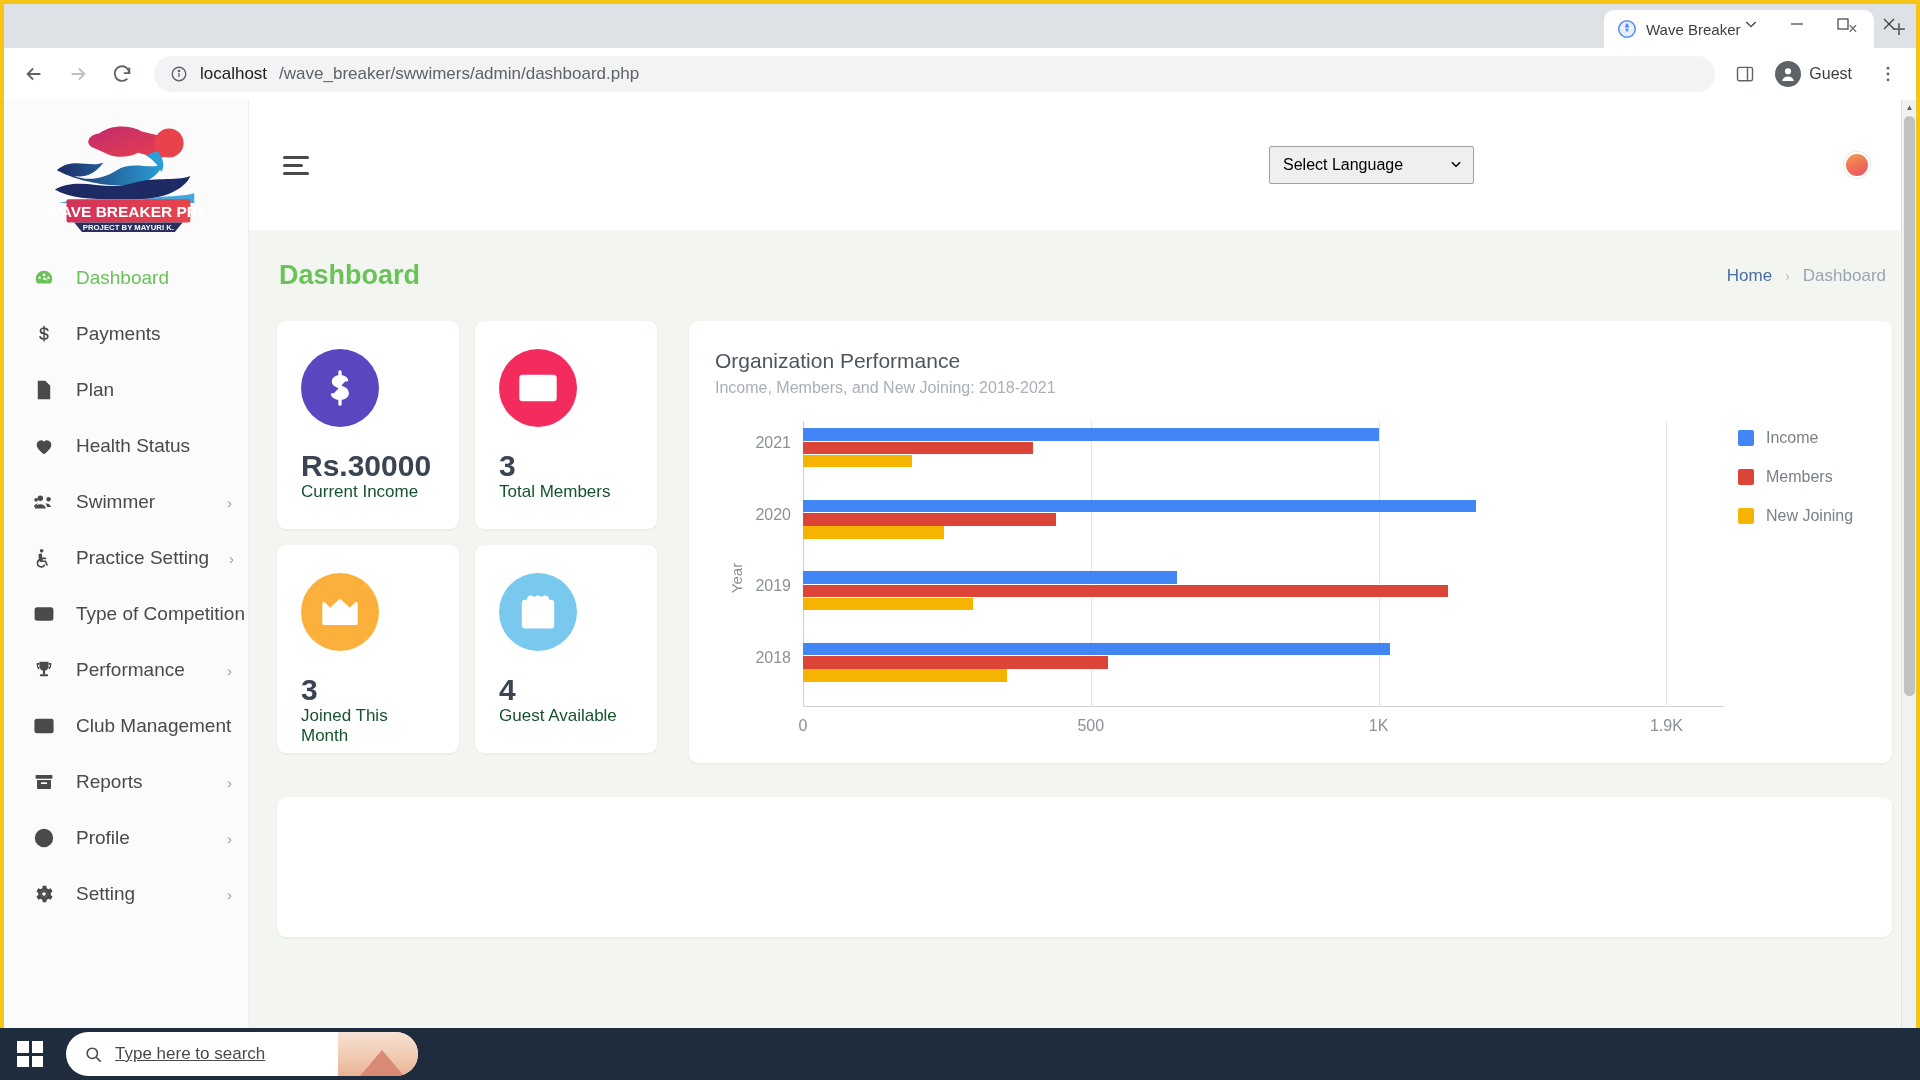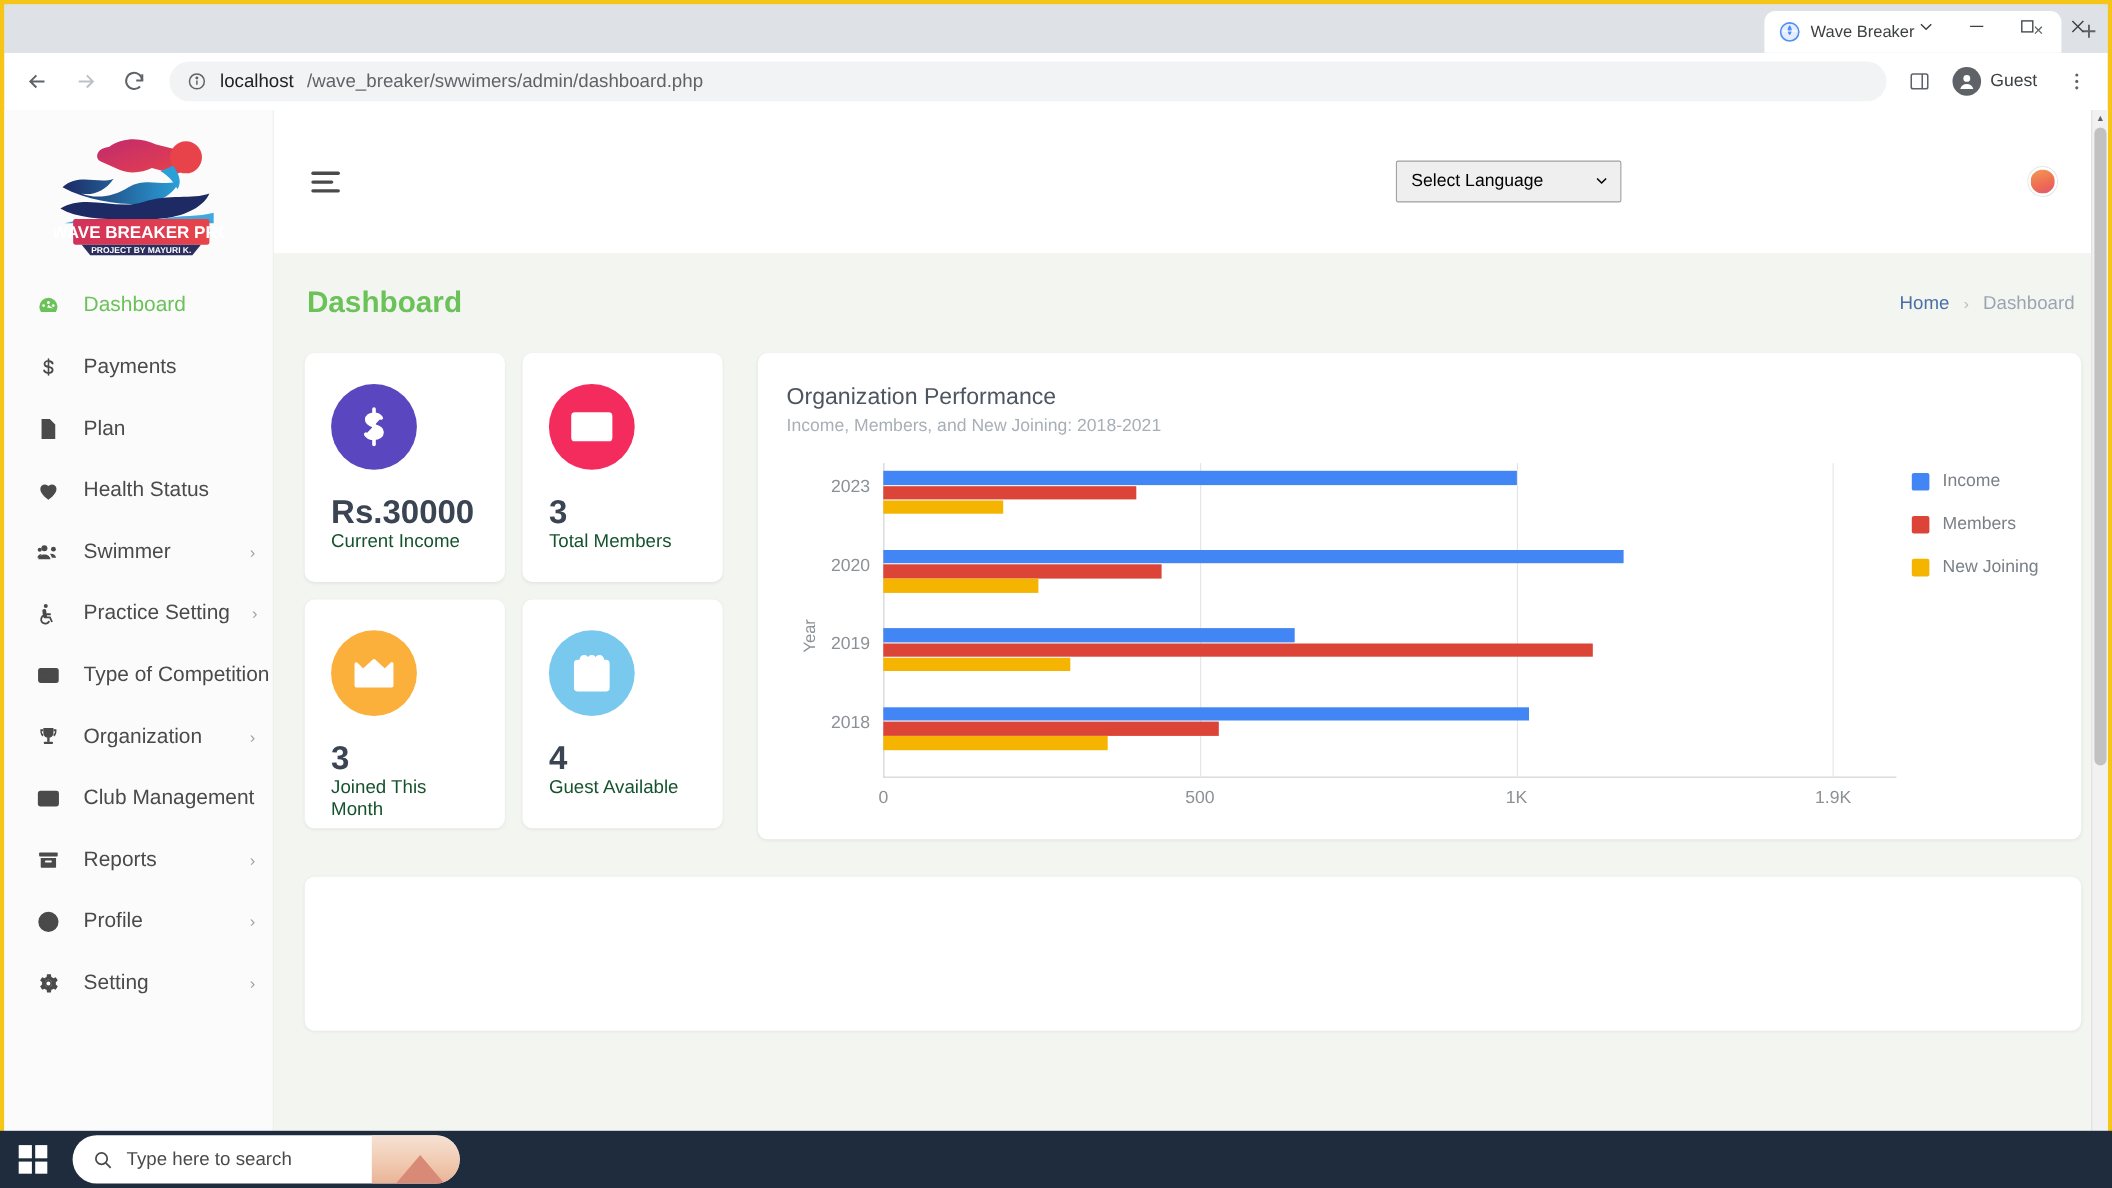--- a/index.html
+++ b/index.html
@@ -229,21 +229,21 @@
     position: absolute; left: 0; bottom: 0; width: 1920px; height: 52px;
     background: #1f2c3d; display: flex; align-items: center; z-index: 20;
   }
   .start-btn { width: 60px; height: 52px; display:flex; align-items:center; justify-content:center; }
   .win-logo { width: 26px; height: 26px; display: grid; grid-template-columns: 1fr 1fr;
               grid-template-rows: 1fr 1fr; gap: 3px; }
   .win-logo i { background: #ffffff; display:block; }
   .search-box {
     width: 352px; height: 44px; background: #ffffff; border-radius: 22px;
     display: flex; align-items: center; gap: 12px; padding: 17px 18px;
-    font-size: 17px; color: #4a4a4a; margin-left: 6px; position: relative; overflow: hidden;
+    font-size: 17px; color: #4a4a4a; margin-left: 6px; position: relative; overflow: hidden; text-decoration: underline;
   }
   .search-box svg { width: 19px; height: 19px; flex: none; color: #4a4a4a; }
   .search-deco {
     position: absolute; right: 0; top: 0; height: 100%; width: 80px;
     background: linear-gradient(180deg,#f6e2d4 0%, #f0c8ae 60%, #e9b397 100%);
   }
   .search-deco::after {
     content: ""; position: absolute; right: 14px; bottom: 0;
     width: 0; height: 0; border-left: 22px solid transparent;
     border-right: 22px solid transparent; border-bottom: 26px solid #d98a76;
@@ -466,21 +466,21 @@
         <div class="nav-item">
           <span class="nav-ico">
             <svg viewBox="0 0 24 24">
                 <path d="M7 3h10v5a5 5 0 0 1-10 0z"></path>
                 <path d="M4 4.4h3v2H5.4c.1 1.4.7 2.6 1.8 3.3l-.8 1.7C4.6 10.3 4 8 4 5.7z"></path>
                 <path d="M20 4.4h-3v2h1.6c-.1 1.4-.7 2.6-1.8 3.3l.8 1.7c1.8-1.1 2.4-3.4 2.4-5.7z"></path>
                 <rect x="10.8" y="12.6" width="2.4" height="4.2"></rect>
                 <rect x="7.6" y="16.6" width="8.8" height="2.3" rx="0.5"></rect>
               </svg>
           </span>
-          <span class="nav-label">Organization</span>
+          <span class="nav-label">Performance</span>
           <span class="nav-caret">›</span>
         </div>
 
         <div class="nav-item">
           <span class="nav-ico">
             <svg viewBox="0 0 24 24" fill="none" stroke="#4a4a4a" stroke-width="1.7">
                 <rect x="2.4" y="5" width="19.2" height="14" rx="1.6"></rect>
                 <circle cx="8.2" cy="10.6" r="2" fill="#4a4a4a" stroke="none"></circle>
                 <path d="M5 15.8c.4-1.6 1.7-2.5 3.2-2.5s2.8.9 3.2 2.5z" fill="#4a4a4a" stroke="none"></path>
                 <line x1="14" y1="9.4" x2="19" y2="9.4" stroke-width="1.6"></line>
@@ -618,21 +618,21 @@
           </div>
 
           <div class="chart-card">
             <div class="chart-title">Organization Performance</div>
             <div class="chart-sub">Income, Members, and New Joining: 2018-2021</div>
             <div class="chart-body">
               <div class="plot-wrap">
                 <div class="ylabel-axis">Year</div>
                 <div class="plot">
                   <div id="yticks">
-                      <div class="ytick" style="top: calc(7.75% + 4.59px);">2023</div>
+                      <div class="ytick" style="top: calc(7.75% + 4.59px);">2021</div>
                       <div class="ytick" style="top: calc(32.75% - 6.41px);">2020</div>
                       <div class="ytick" style="top: calc(57.75% - 17.41px);">2019</div>
                       <div class="ytick" style="top: calc(82.75% - 28.41px);">2018</div>
                     </div>
                   <div class="grid-area" id="grid-area">
                     <div class="baseline"></div>
                   <div class="gridline axis0" style="left: 0%;"></div>
                       <div class="xtick" style="left: 0%;">0</div>
                       <div class="gridline" style="left: 31.25%;"></div>
                       <div class="xtick" style="left: 31.25%;">500</div>

